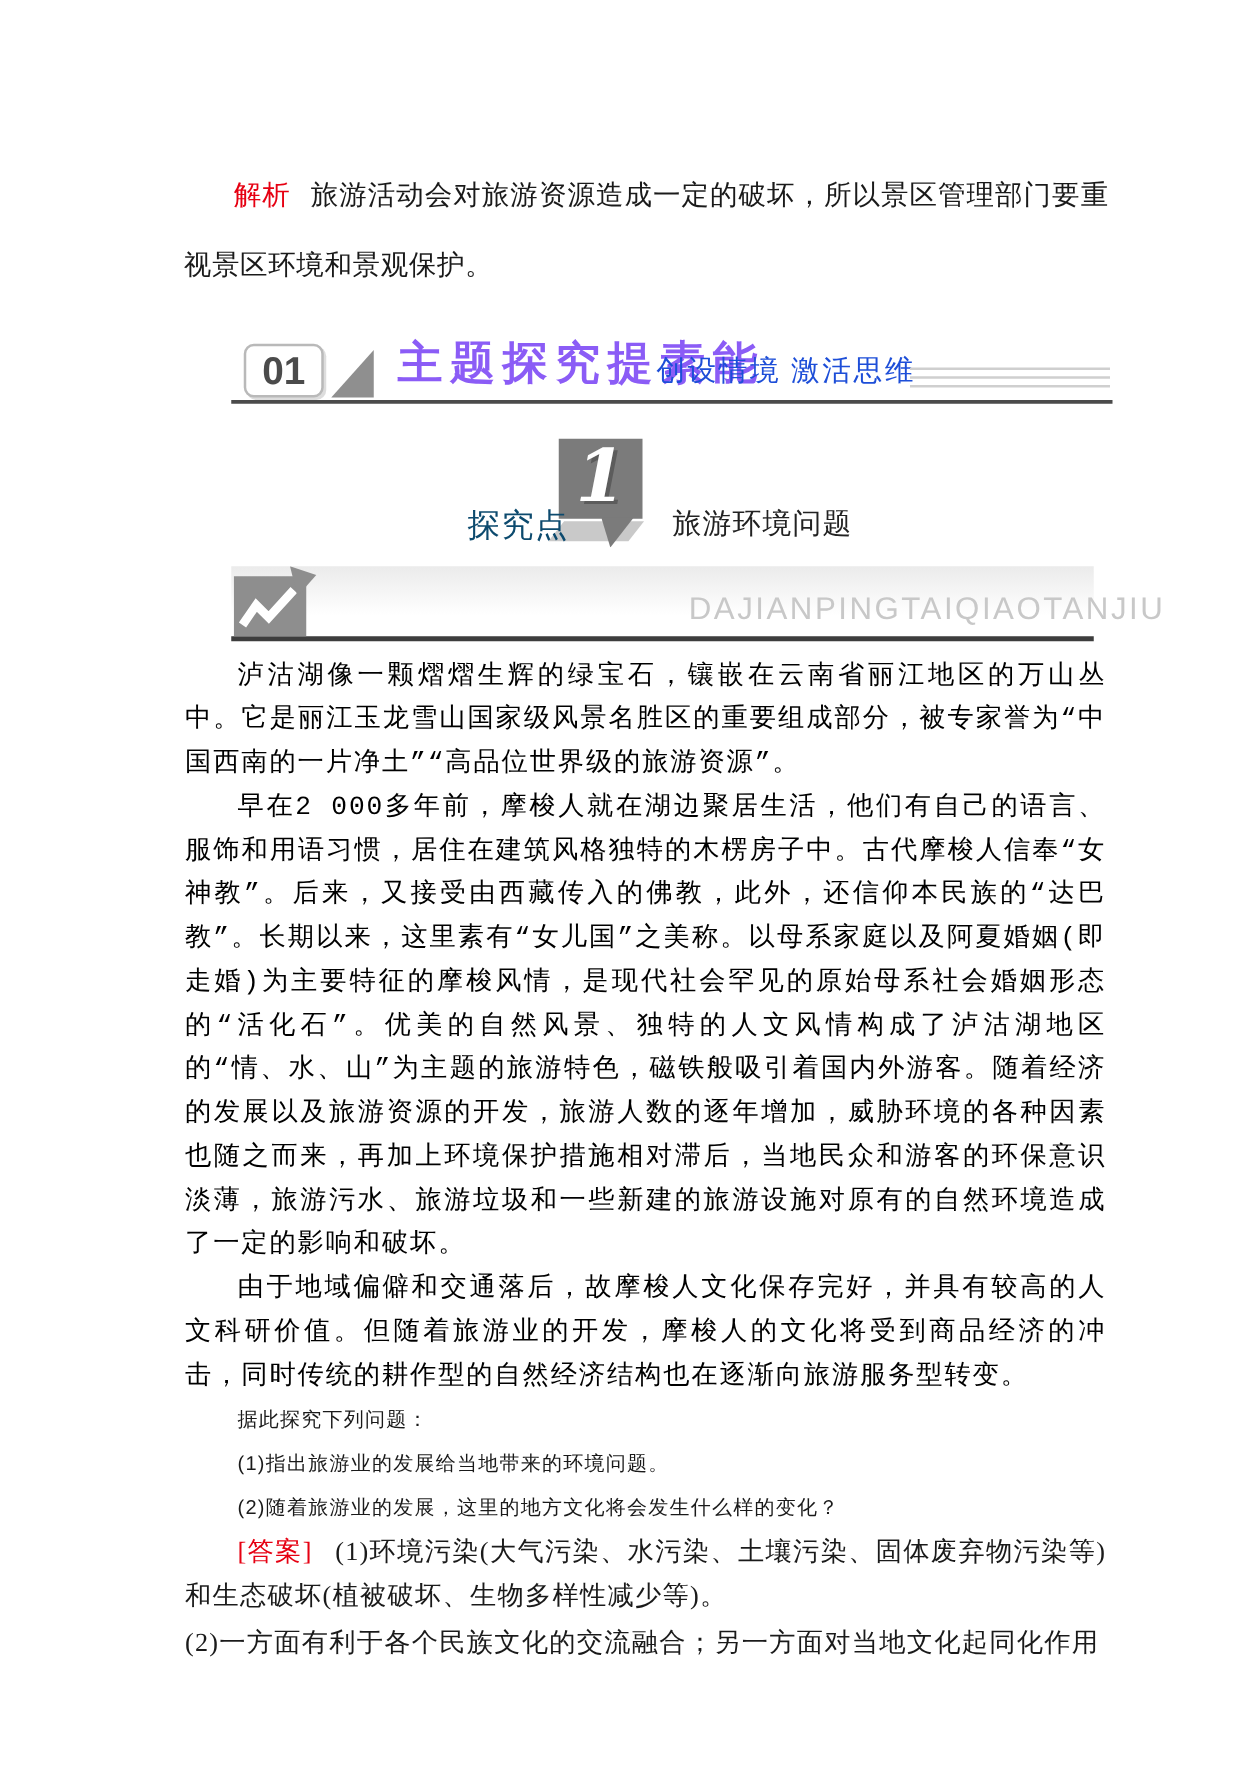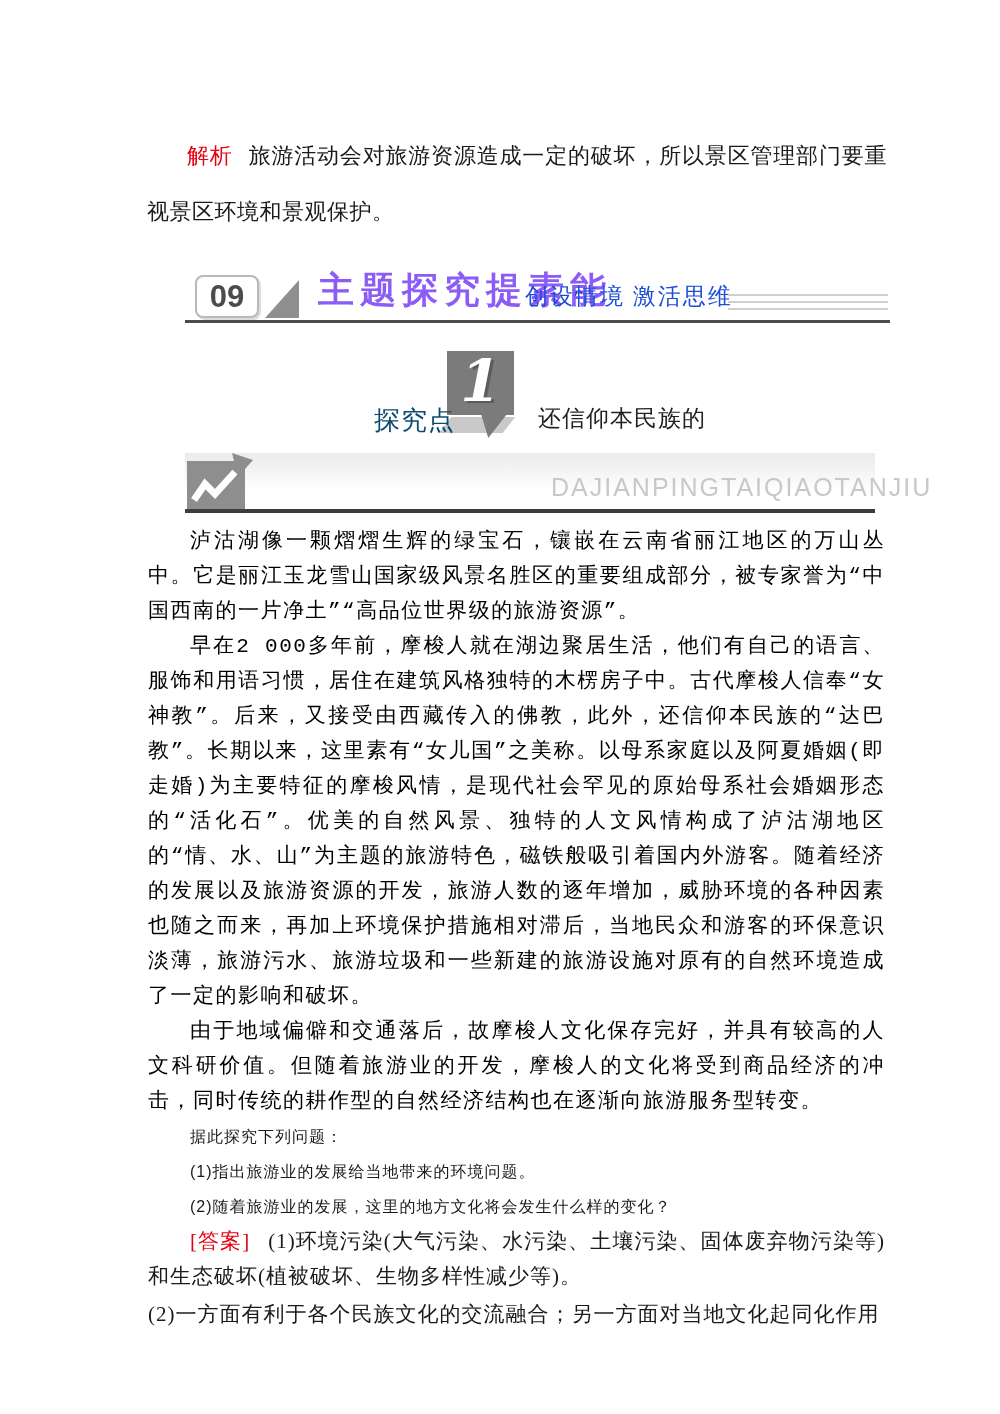--- a/index.html
+++ b/index.html
@@ -111,41 +111,41 @@
 </style>
 </head>
 <body>
 
 <div class="page">
 
   <p class="intro"><span class="red lbl">解析</span><span>旅游活动会对旅游资源造成一定的破坏，所以景区管理部门要重视景区环境和景观保护。</span></p>
 
   <div class="header-band">
     <div class="num-box">
-      <span>09</span>
+      <span>01</span>
     </div>
     <div class="num-triangle"></div>
     <div class="band-title">主题探究提素能</div>
     <div class="band-sub">创设情境  激活思维</div>
     <div class="thin-lines">
         <span></span>
         <span></span>
         <span></span>
       </div>
     <div class="band-underline"></div>
   </div>
 
   <div class="explore">
     <div class="badge-parallelogram"></div>
     <div class="badge-square">
       <span class="one">1</span>
     </div>
     <div class="badge-tail"></div>
     <div class="explore-label">探究点</div>
-    <div class="explore-title">还信仰本民族的</div>
+    <div class="explore-title">旅游环境问题</div>
   </div>
 
   <div class="platform">
     <svg class="icon" width="68" height="60" viewBox="0 0 68 60">
       <rect x="0" y="8" width="58" height="48" fill="#8e8e8e"></rect>
       <polyline points="7,47 18,31 28,41 48,19" fill="none" stroke="#ffffff" stroke-width="7"></polyline>
       <polygon points="45,0 66,7 51,24" fill="#8e8e8e"></polygon>
     </svg>
     <div class="platform-watermark">DAJIANPINGTAIQIAOTANJIU</div>
   </div>

